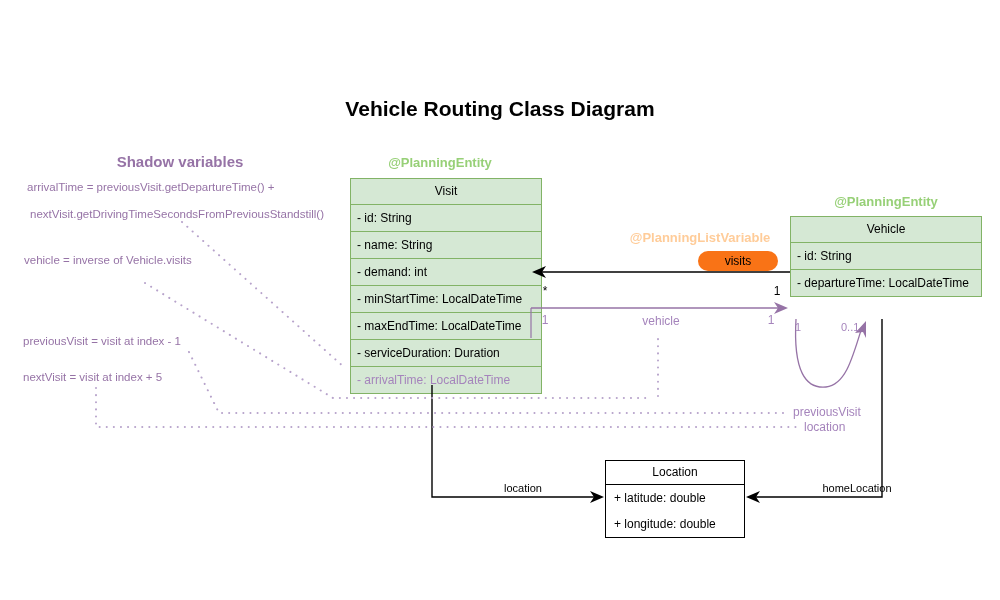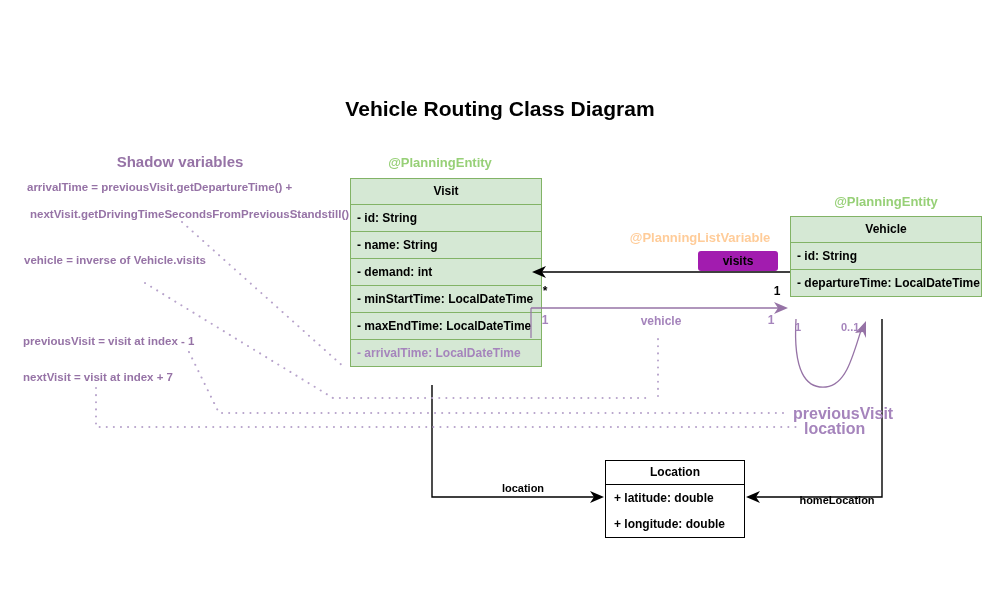--- a/index.html
+++ b/index.html
@@ -1,56 +1,57 @@
 <!DOCTYPE html>
 <html><head>
 <meta charset="utf-8">
 <style>
   html,body{margin:0;padding:0;background:#ffffff;}
   .stage{
     position:relative;width:1000px;height:600px;overflow:hidden;
     font-family:"Liberation Sans",sans-serif;background:#ffffff;
   }
-  .abs{position:absolute;font-weight:bold;}
+  .abs{position:absolute;}
   
   .title{left:0;right:0;top:97px;text-align:center;font-size:21px;font-weight:bold;color:#000;}
   .shadow-head{left:40px;width:280px;top:153px;text-align:center;font-size:15px;font-weight:bold;color:#9673a6;}
   .shadow-line{font-size:11.5px;color:#9673a6;white-space:nowrap;}
   .annot-green{font-size:13px;font-weight:bold;color:#97d077;text-align:center;}
   .annot-peach{font-size:13px;font-weight:bold;color:#ffcc99;text-align:center;}
   
   .cls{box-sizing:border-box;border:1px solid #82b366;background:#d5e8d4;color:#000;}
   .cls .hd{height:25px;line-height:25px;text-align:center;font-size:12px;}
   .cls .row{height:26px;line-height:26px;border-top:1px solid #82b366;font-size:12px;padding-left:6px;white-space:nowrap;overflow:hidden;}
   .cls-plain{box-sizing:border-box;border:1px solid #000;background:#fff;color:#000;}
   .cls-plain .hd{height:23px;line-height:23px;text-align:center;font-size:12px;}
   .cls-plain .row{height:26px;line-height:26px;font-size:12px;padding-left:8px;white-space:nowrap;}
   .cls-plain .row.first{border-top:1px solid #000;}
   .shadow-attr{color:#a584bc;}
   
   .mult-b{font-size:12px;color:#000;}
   .mult-p{font-size:12px;color:#a584bc;}
   .mult-p-sm{font-size:11px;color:#a584bc;}
   .edge-lbl{font-size:11px;color:#000;text-align:center;}
-  .edge-lbl-p{font-size:16px;color:#a584bc;white-space:nowrap;}
-  .chip{background:#a21caf;border-radius:3px;text-align:center;font-size:12px;color:#000;line-height:20px;}
+  .edge-lbl-p{font-size:12px;color:#a584bc;white-space:nowrap;}
+  .chip{background:#f97316;border-radius:10px;text-align:center;font-size:12px;color:#000;line-height:20px;}
   svg{position:absolute;left:0;top:0;}
 </style>
 </head>
 <body>
 
 <div class="stage">
 
   <div class="abs cls" style="left:350px;top:178px;width:192px;">
     <div class="hd">Visit</div>
     <div class="row">- id: String</div>
     <div class="row">- name: String</div>
     <div class="row">- demand: int</div>
     <div class="row">- minStartTime: LocalDateTime</div>
     <div class="row">- maxEndTime: LocalDateTime</div>
+    <div class="row">- serviceDuration: Duration</div>
     <div class="row shadow-attr">- arrivalTime: LocalDateTime</div>
   </div>
 
   <div class="abs cls" style="left:790px;top:216px;width:192px;">
     <div class="hd">Vehicle</div>
     <div class="row">- id: String</div>
     <div class="row">- departureTime: LocalDateTime</div>
   </div>
 
   <div class="abs cls-plain" style="left:605px;top:460px;width:140px;">
@@ -84,36 +85,36 @@
     <path d="M 96,388 L 96,427 L 800,427" fill="none" stroke="#b7a3cb" stroke-width="2" stroke-dasharray="0.1 7" stroke-linecap="round"></path>
   </svg>
 
   <div class="abs title">Vehicle Routing Class Diagram</div>
 
   <div class="abs shadow-head">Shadow variables</div>
   <div class="abs shadow-line" style="left:27px;top:181px;">arrivalTime = previousVisit.getDepartureTime() +</div>
   <div class="abs shadow-line" style="left:30px;top:208px;text-align:right;">nextVisit.getDrivingTimeSecondsFromPreviousStandstill()</div>
   <div class="abs shadow-line" style="left:24px;top:254px;">vehicle = inverse of Vehicle.visits</div>
   <div class="abs shadow-line" style="left:23px;top:335px;">previousVisit = visit at index - 1</div>
-  <div class="abs shadow-line" style="left:23px;top:371px;">nextVisit = visit at index + 7</div>
+  <div class="abs shadow-line" style="left:23px;top:371px;">nextVisit = visit at index + 5</div>
 
   <div class="abs annot-green" style="left:350px;width:180px;top:155px;">@PlanningEntity</div>
   <div class="abs annot-green" style="left:790px;width:192px;top:194px;">@PlanningEntity</div>
   <div class="abs annot-peach" style="left:610px;width:180px;top:230px;">@PlanningListVariable</div>
 
   <div class="abs chip" style="left:698px;top:251px;width:80px;height:20px;">visits</div>
   <div class="abs mult-b" style="left:538px;top:284px;width:14px;text-align:center;">*</div>
   <div class="abs mult-b" style="left:770px;top:284px;width:14px;text-align:center;">1</div>
 
   <div class="abs mult-p" style="left:538px;top:313px;width:14px;text-align:center;">1</div>
   <div class="abs mult-p" style="left:631px;top:314px;width:60px;text-align:center;">vehicle</div>
   <div class="abs mult-p" style="left:764px;top:313px;width:14px;text-align:center;">1</div>
 
   <div class="abs mult-p-sm" style="left:795px;top:321px;">1</div>
   <div class="abs mult-p-sm" style="left:841px;top:321px;">0..1</div>
 
   <div class="abs edge-lbl-p" style="left:793px;top:405px;">previousVisit</div>
   <div class="abs edge-lbl-p" style="left:804px;top:420px;">location</div>
 
   <div class="abs edge-lbl" style="left:483px;top:482px;width:80px;">location</div>
-  <div class="abs edge-lbl" style="left:792px;top:482px;width:90px;margin-top:12px;">homeLocation</div>
+  <div class="abs edge-lbl" style="left:812px;top:482px;width:90px;">homeLocation</div>
 
 </div>
 
 </body></html>

